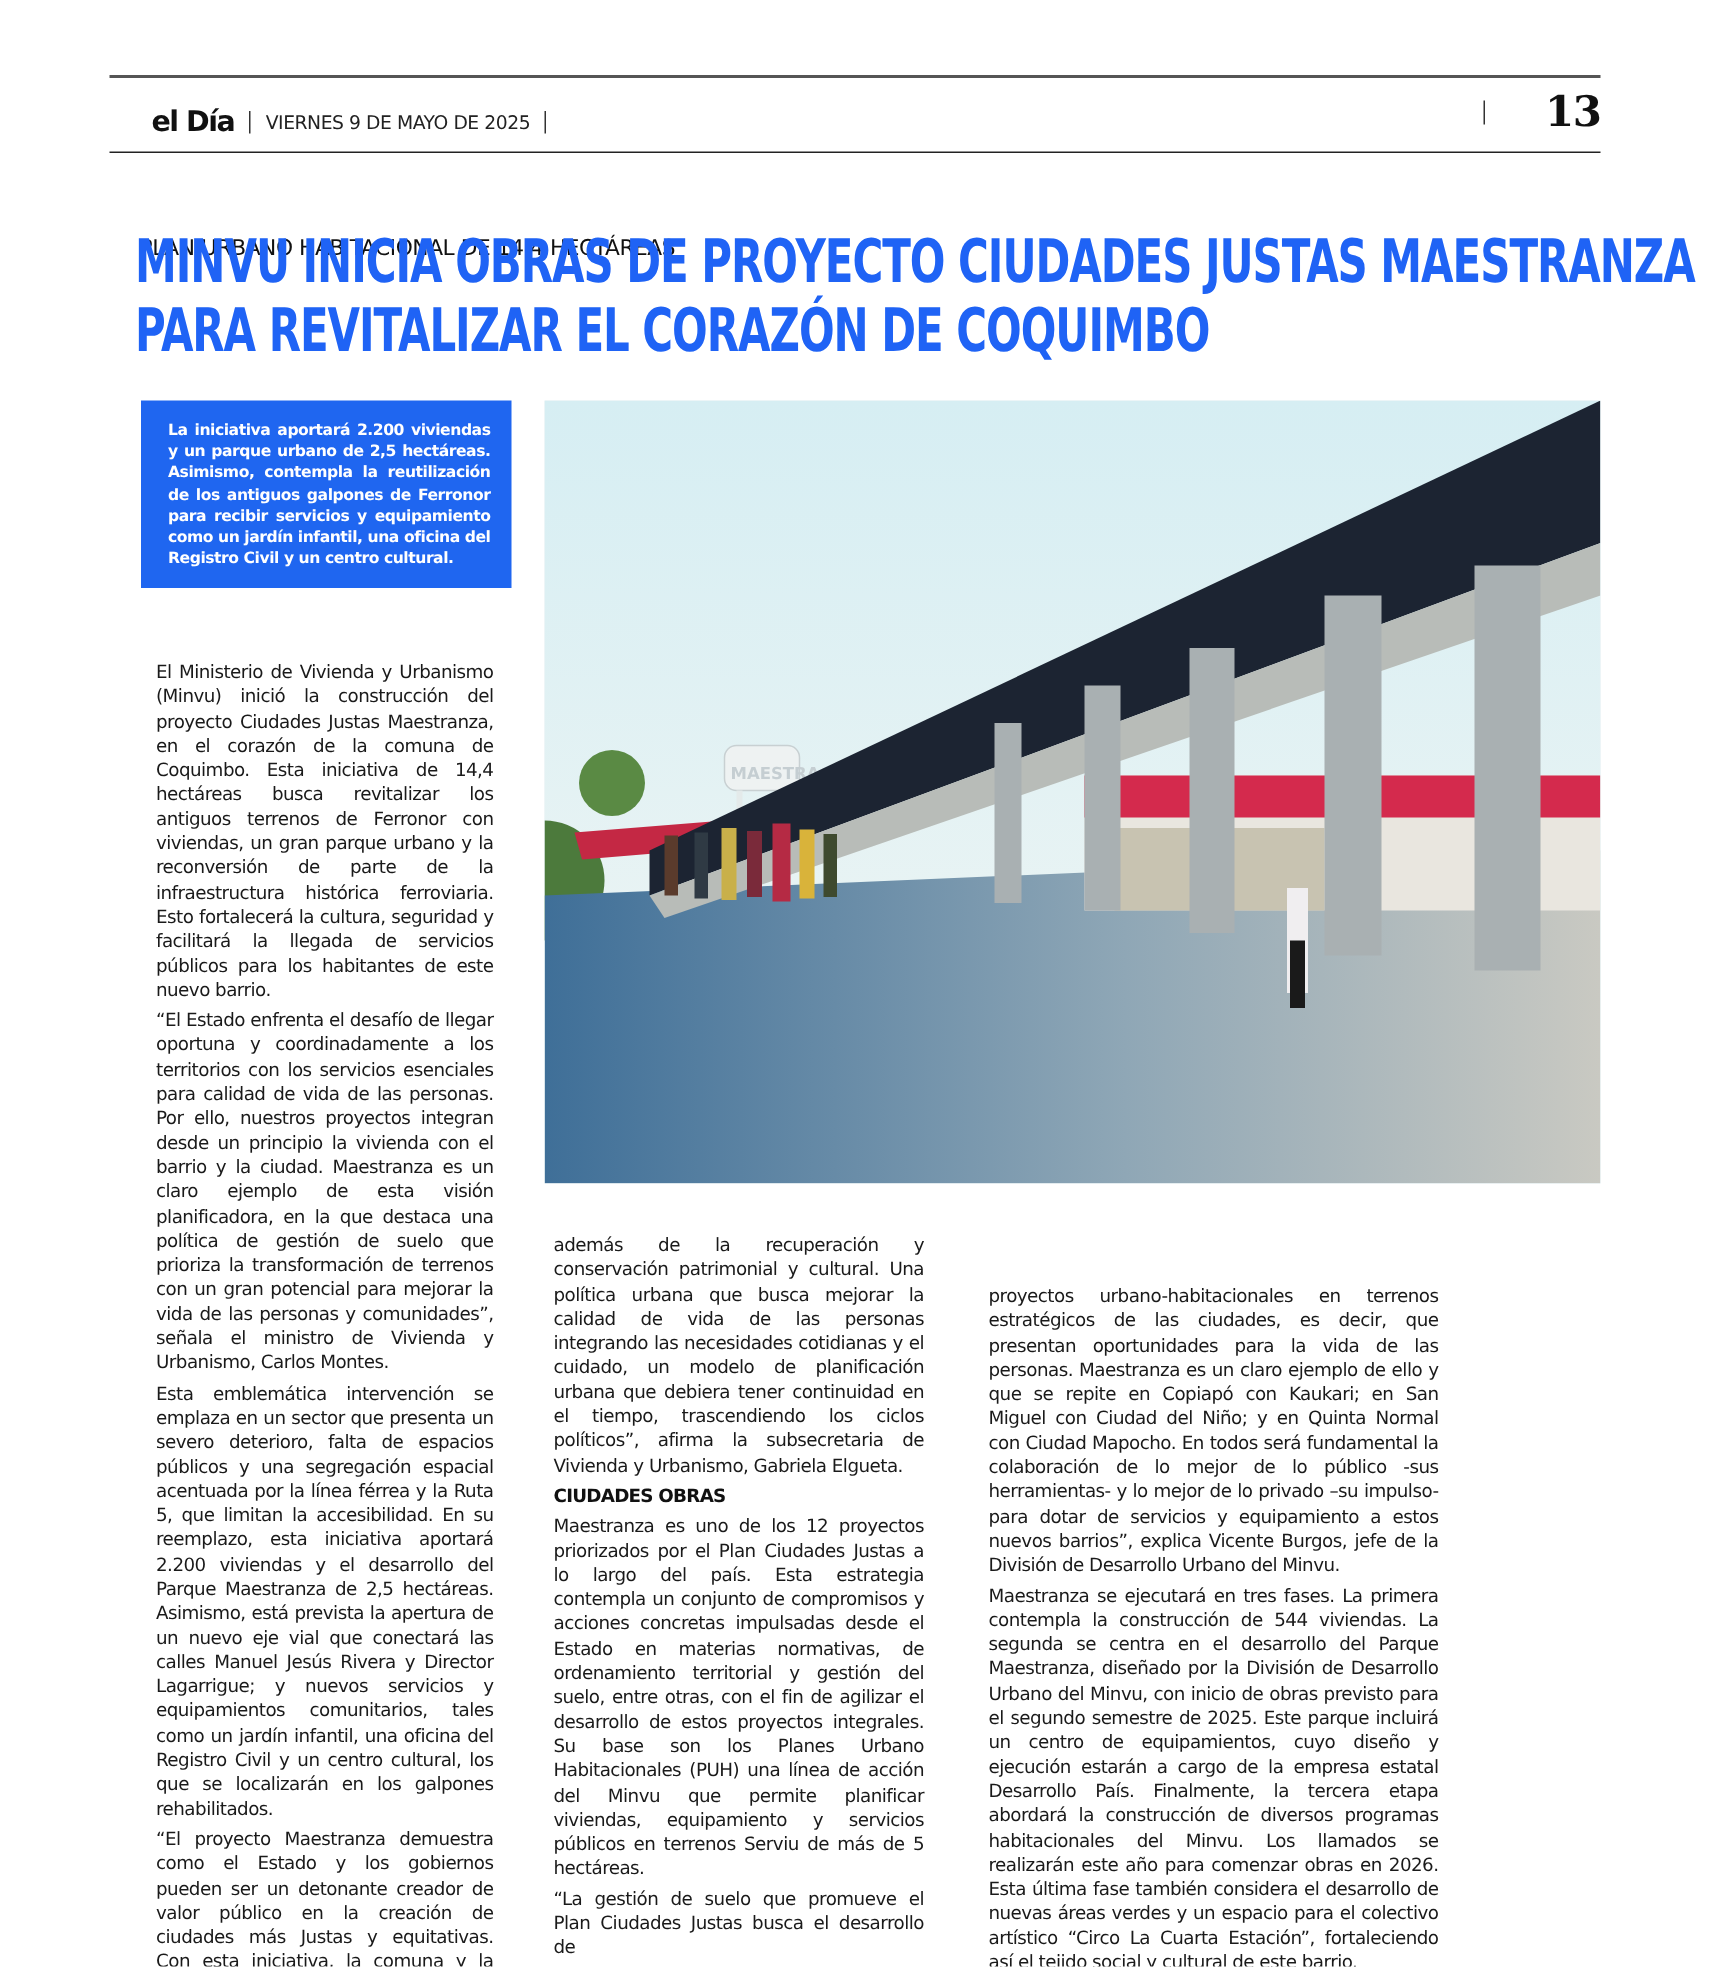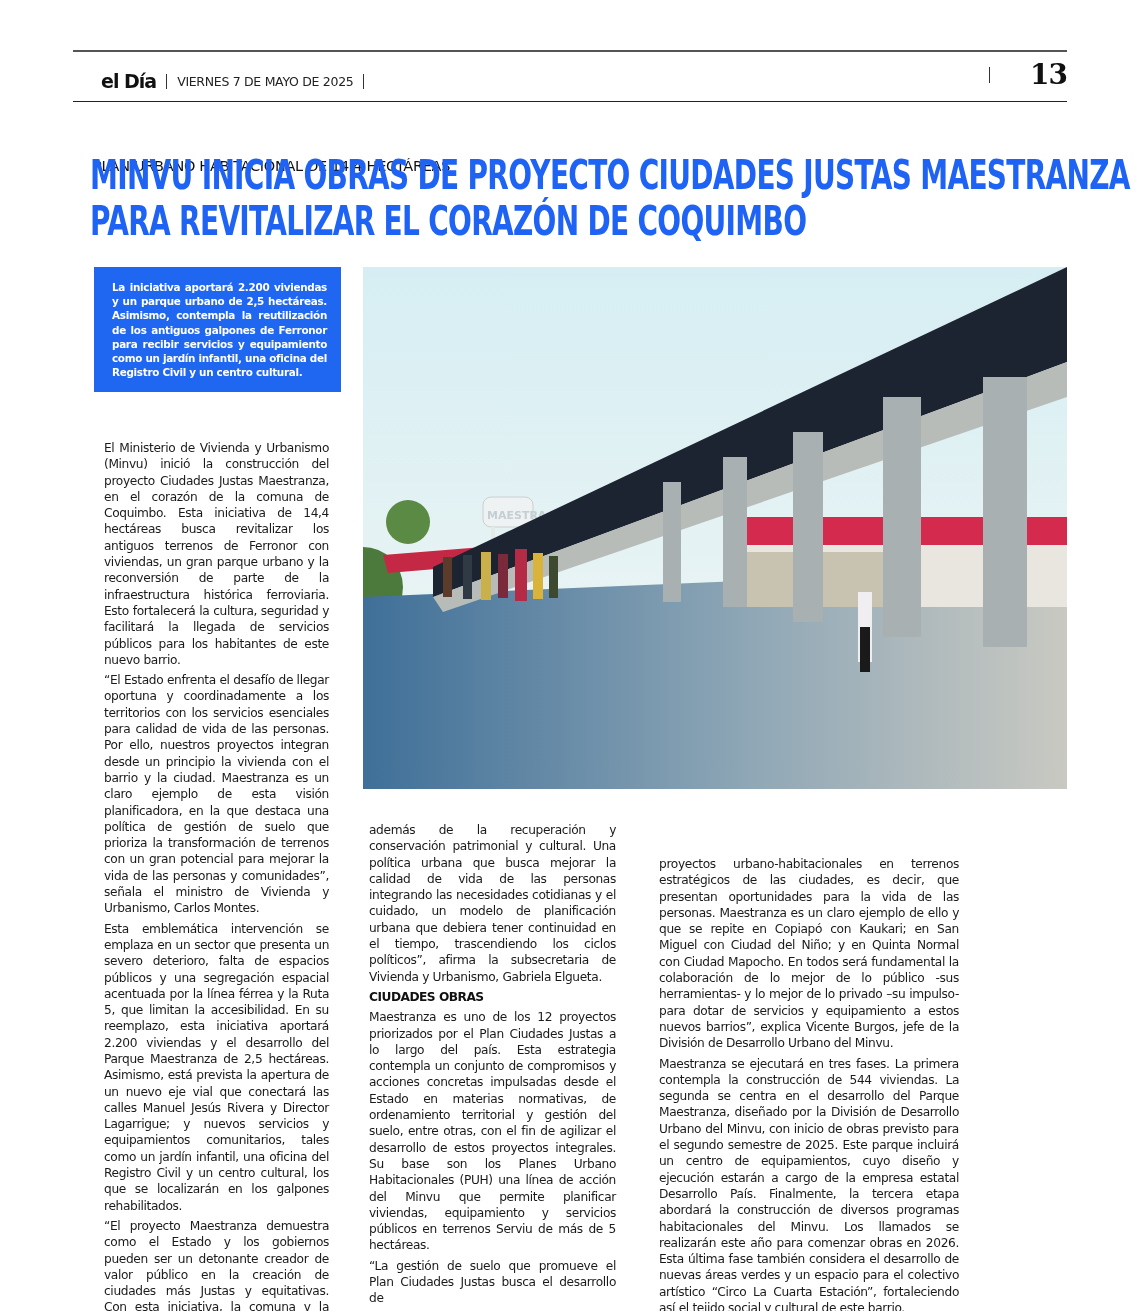--- a/index.html
+++ b/index.html
@@ -29,21 +29,21 @@
     .subhead { margin: 16px 0 0 0; font-weight: bold; font-size: 12.2px; letter-spacing: -0.5px; color: #111; }
   </style>
 </head>
 <body>
 
 <div class="rule top"></div>
 
 <div class="masthead">
   <span class="logo">el Día</span>
   <span class="sep"></span>
-  <span class="dateline">VIERNES 7 DE MAYO DE 2025</span>
+  <span class="dateline">VIERNES 9 DE MAYO DE 2025</span>
   <span class="sep"></span>
 </div>
 
 <div class="pagenum-wrap">
   <span class="sep"></span>
   <span class="pagenum">13</span>
 </div>
 
 <div class="rule bottom"></div>
 

